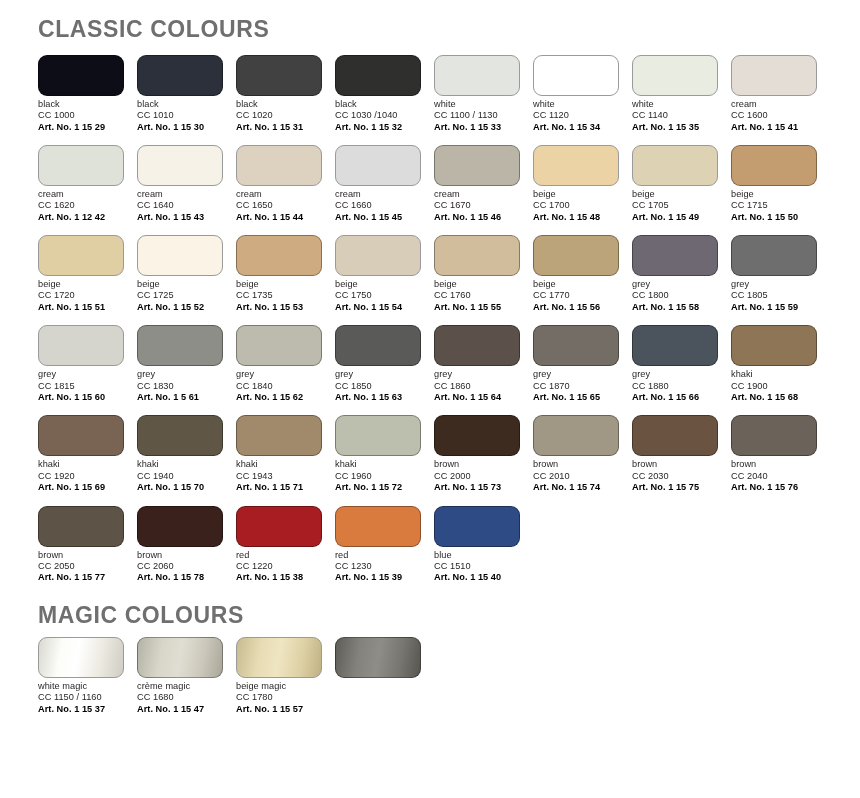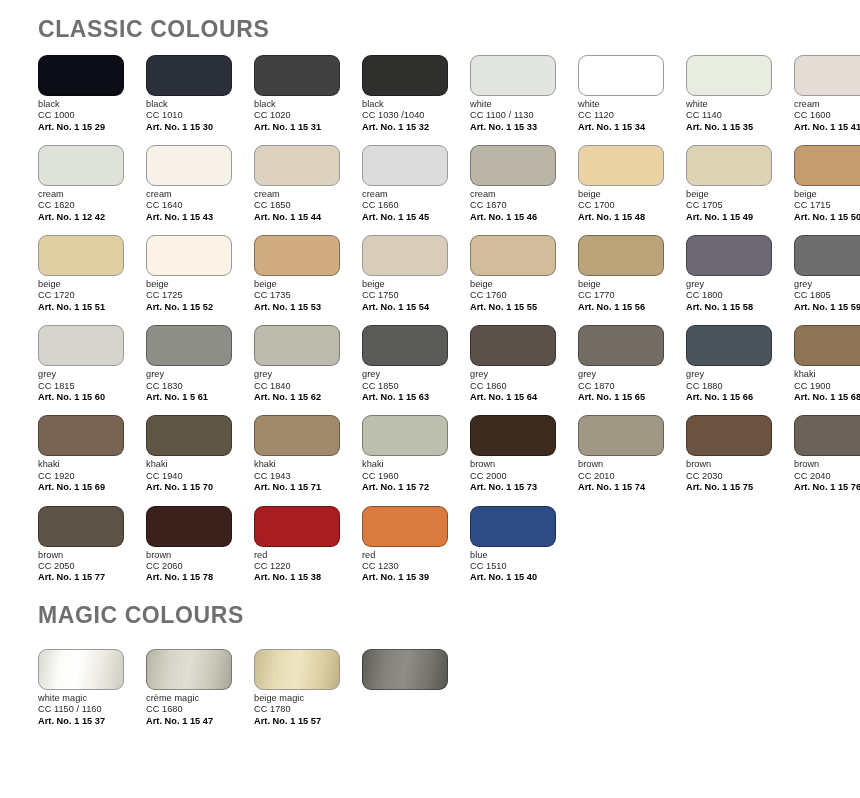--- a/index.html
+++ b/index.html
@@ -28,24 +28,24 @@
     font-weight: bold;
     letter-spacing: 0.6px;
     color: #6f6f6f;
     font-family: "Liberation Sans", sans-serif;
     margin: 0;
     padding: 0;
   }
   #classic-section { padding-top: 16px; }
   #classic-section .section-title { margin-bottom: 12px; }
   #magic-section { padding-top: 6px; }
-  #magic-section .section-title { margin-bottom: 20px; }
+  #magic-section .section-title { margin-bottom: 8px; }
   .swatch-row {
     display: flex;
-    gap: 22px;
+    gap: 13px;
     margin-bottom: 0;
   }
   .swatch-cell {
     width: 86px;
     position: relative;
   }
   .chip {
     width: 86px;
     height: 41px;
     border-radius: 9px;

